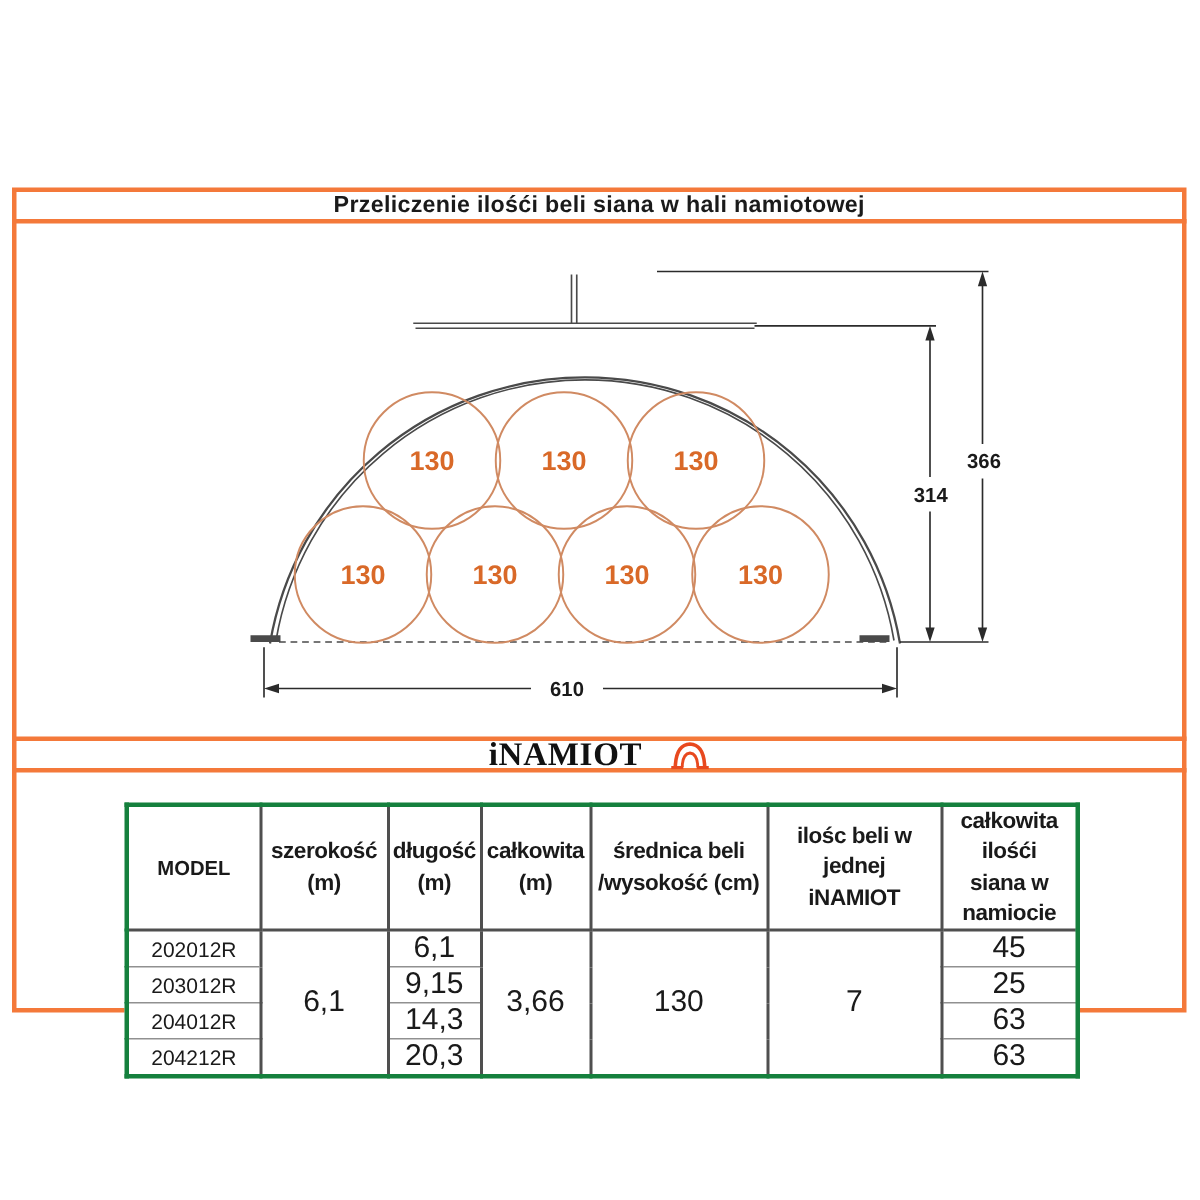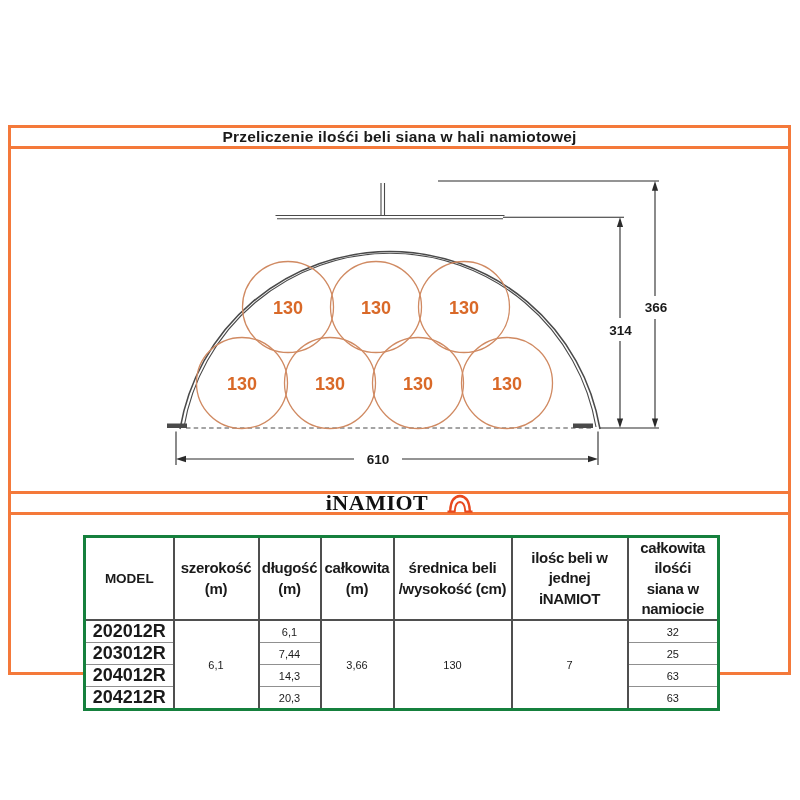--- a/index.html
+++ b/index.html
@@ -27,22 +27,22 @@
         border:3px solid #15803d;}
   th,td{border-left:2px solid #4f4f4f;border-right:2px solid #4f4f4f;
         border-top:1px solid #909090;border-bottom:1px solid #909090;
         text-align:center;vertical-align:middle;padding:0 2px;overflow:hidden;}
   thead tr{height:38px;}
   tbody tr{height:22px;}
   thead th{font-weight:bold;font-size:15px;letter-spacing:-0.3px;
            border-bottom:2px solid #4f4f4f;}
   thead th span{display:block;line-height:1.35;}
   th.model-h{font-weight:bold;font-size:13.5px;letter-spacing:0;}
-  td{font-size:11px;}
-  td.model{font-weight:bold;font-size:18px;}
+  td{font-size:20px;}
+  td.model{font-weight:normal;font-size:14px;}
 </style>
 </head>
 <body>
 
 <div class="page">
 
   <div class="frame"></div>
   <div class="divider d1"></div>
   <div class="divider d2"></div>
   <div class="divider d3"></div>
@@ -165,25 +165,25 @@
         </tr>
       </thead>
       <tbody>
         <tr>
           <td class="model">202012R</td>
           <td rowspan="4">6,1</td>
           <td>6,1</td>
           <td rowspan="4">3,66</td>
           <td rowspan="4">130</td>
           <td rowspan="4">7</td>
-          <td>32</td>
+          <td>45</td>
         </tr>
         <tr>
           <td class="model">203012R</td>
-          <td>7,44</td>
+          <td>9,15</td>
           <td>25</td>
         </tr>
         <tr>
           <td class="model">204012R</td>
           <td>14,3</td>
           <td>63</td>
         </tr>
         <tr>
           <td class="model">204212R</td>
           <td>20,3</td>

